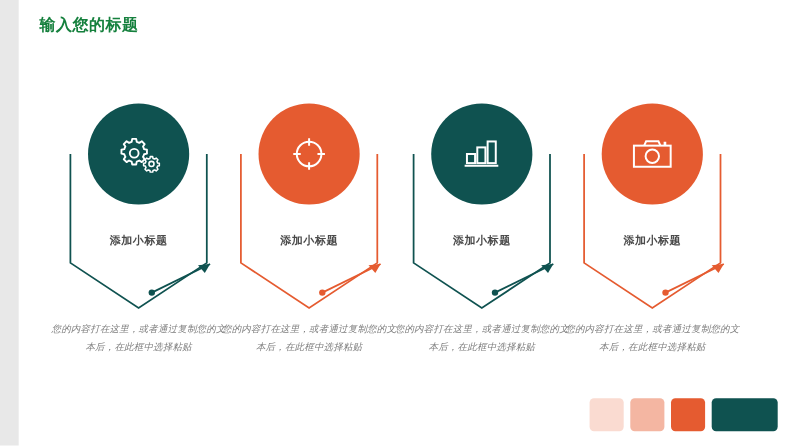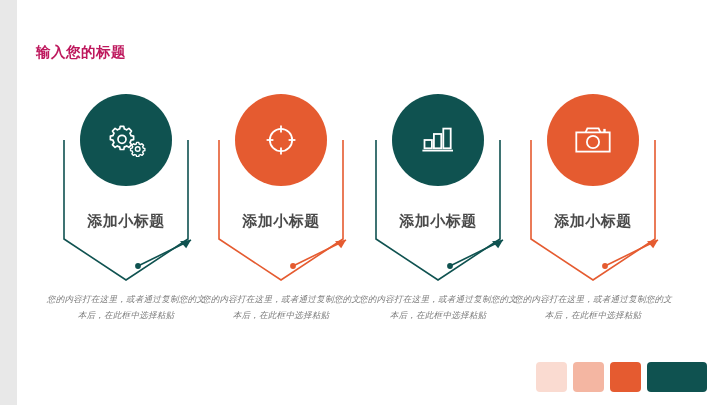--- a/index.html
+++ b/index.html
@@ -31,24 +31,23 @@
     background: #e8e8e8;
   }
 
   
   .slide-title {
     position: absolute;
     left: 36px;
     top: 13px;
     font-size: 14.5px;
     font-weight: bold;
-    color: #be185d;
+    color: #15803d;
     letter-spacing: 0.5px;
     white-space: nowrap;
-    margin-top: 30px;
   }
 
   
   .cards {
     position: absolute;
     left: 44px;
     top: 94px;
     width: 640px;
     height: 200px;
   }
@@ -89,21 +88,21 @@
   .circle.orange { background: #e55b30; }
 
   .circle svg { display: block; }
 
   .card-label {
     position: absolute;
     left: 0;
     top: 118px;
     width: 152px;
     text-align: center;
-    font-size: 15px;
+    font-size: 10px;
     font-weight: bold;
     color: #4a4a4a;
     letter-spacing: 0.5px;
     white-space: nowrap;
   }
 
   
   .bodies {
     position: absolute;
     left: 44px;

